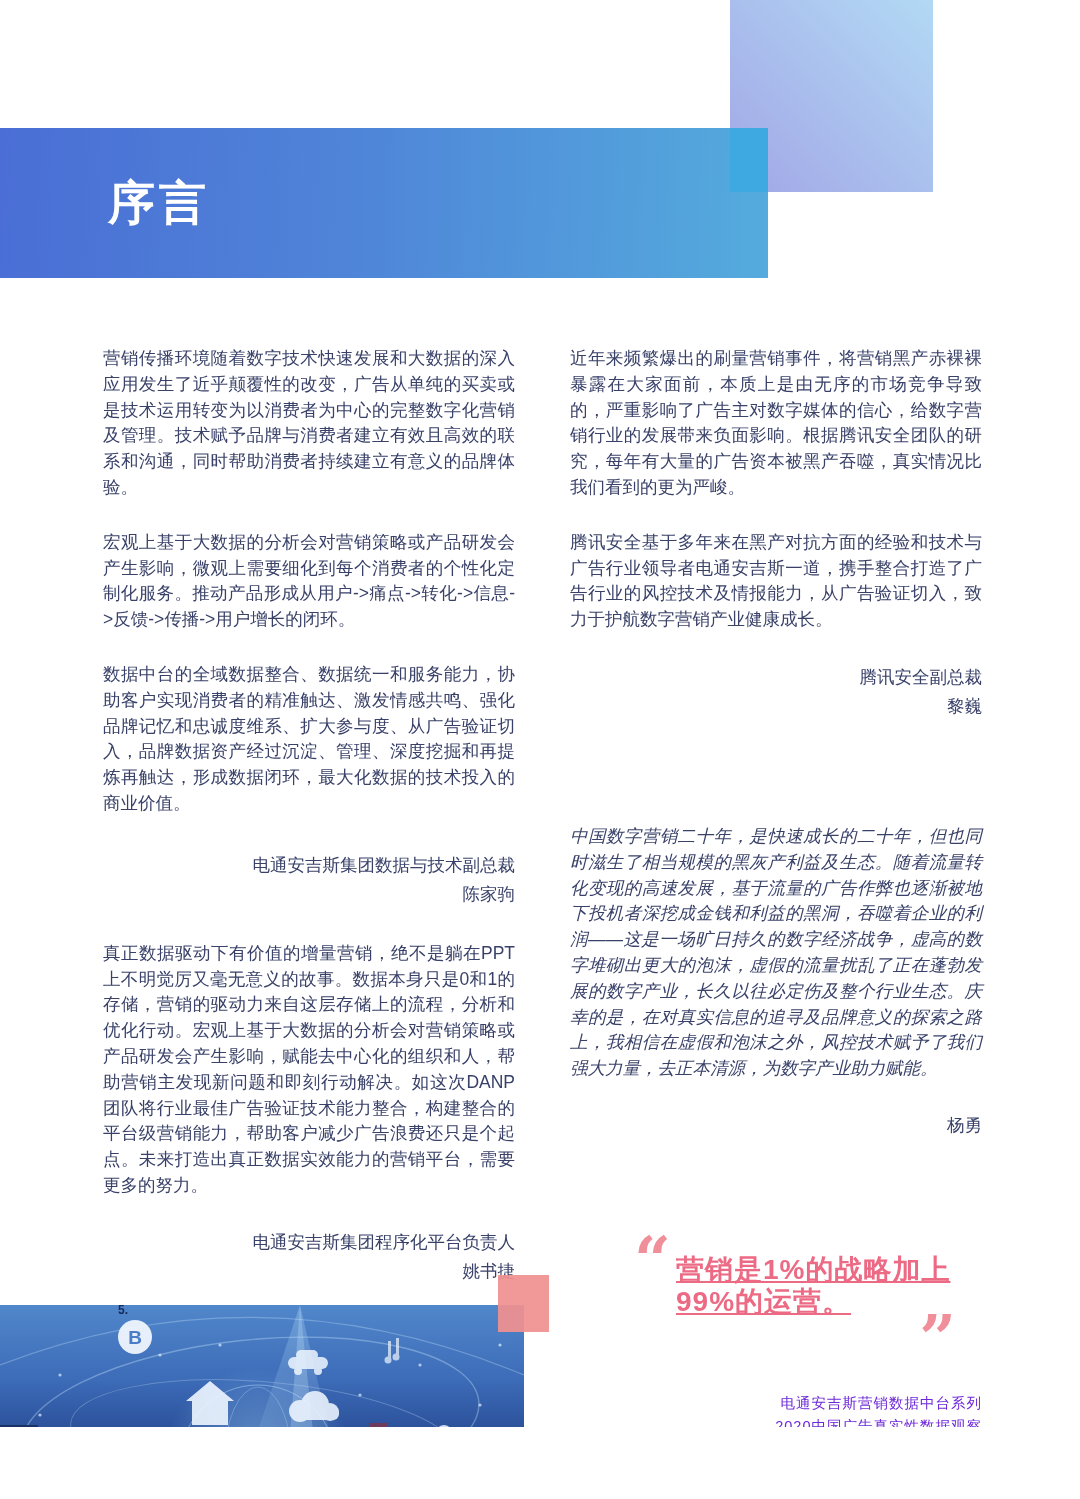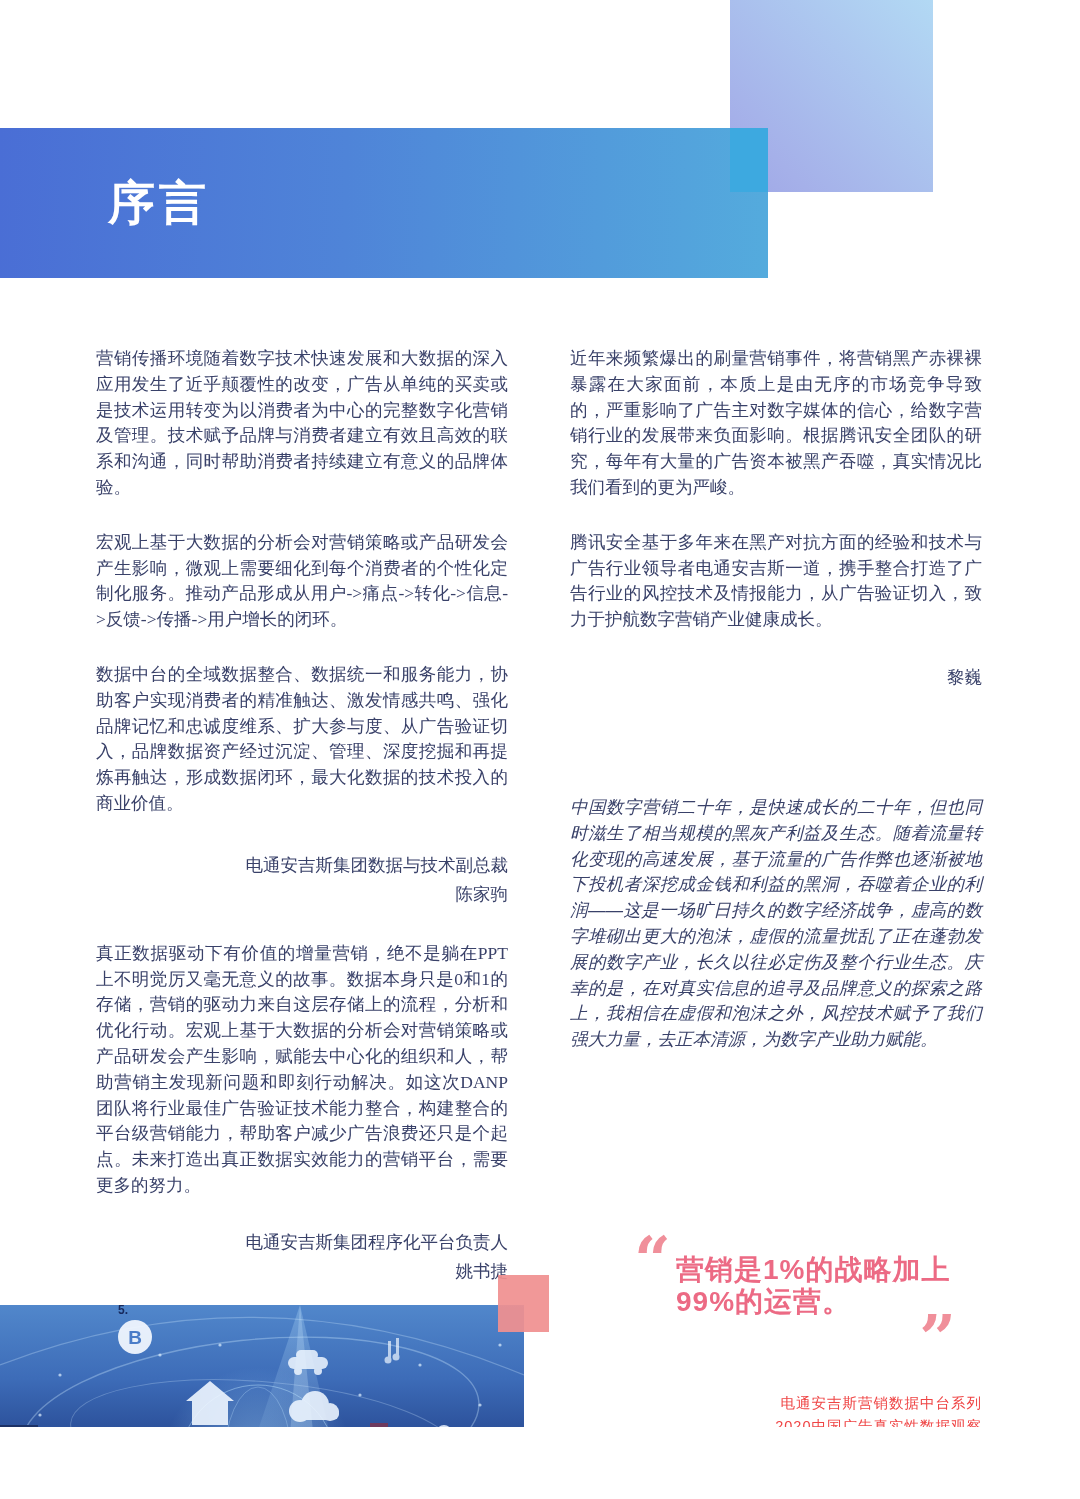--- a/index.html
+++ b/index.html
@@ -21,45 +21,45 @@
     position:absolute;left:730px;top:128px;width:38px;height:64px;
     background:#3da9e0;
   }
   .page-title{
     position:absolute;left:108px;top:50%;transform:translateY(-50%);
     margin:0;color:#ffffff;font-size:47px;font-weight:700;letter-spacing:4px;
   }
   
   .col{position:absolute;top:346px;width:412px;color:#394169;
        font-size:17.5px;line-height:25.8px;}
-  .col-left{left:96px;font-family:Liberation Serif, serif;}
+  .col-left{left:103px;}
   .col-right{left:570px;}
   .col p{margin:0 0 29px 0;text-align:justify;}
   .sig{margin-top:34px;text-align:right;line-height:29px;}
   .sig .sig-name{margin-top:0;}
   .mt-30{margin-top:30px;}
   .mt-32{margin-top:32px !important;}
   .mt-26{margin-top:26px;}
   .mt-103{margin-top:103px !important;font-style:italic;}
   
   .quote{position:absolute;left:634px;top:1230px;width:348px;height:130px;}
   .qmark{
     position:absolute;font-family:"DejaVu Serif",serif;font-weight:bold;
     font-size:64px;line-height:0.75;color:#f08f9a;
   }
   .qmark.open{left:0;top:6px;}
   .qmark.close{right:26px;top:84px;}
   .qtext{
     margin-left:42px;padding-top:24px;
-    color:#ec6a84;font-size:28px;font-weight:700;line-height:32px;letter-spacing:1px;
+    color:#ec6a84;font-size:28px;font-weight:700;line-height:32px;letter-spacing:1px;text-decoration:underline;
   }
   
   .footer{
     position:absolute;right:98px;top:1392px;text-align:right;
-    color:#ef4444;font-size:14.5px;line-height:22.5px;letter-spacing:1px;
+    color:#6d28d9;font-size:14.5px;line-height:22.5px;letter-spacing:1px;
   }
   
   .photo{
     position:absolute;left:0;top:1305px;width:524px;height:194px;overflow:hidden;
     background:linear-gradient(180deg,#5187cb 0%,#3d6cb8 38%,#274992 72%,#172f6d 100%);
   }
   .photo svg{position:absolute;left:0;top:0;}
   .photo-label{
     position:absolute;left:118px;top:1303px;color:#16295c;
     font-size:12px;font-weight:700;
@@ -92,24 +92,26 @@
     <div class="sig mt-26">
       <div>电通安吉斯集团程序化平台负责人</div>
       <div class="sig-name">姚书捷</div>
     </div>
   </div>
 
   <div class="col col-right">
     <p>近年来频繁爆出的刷量营销事件，将营销黑产赤裸裸暴露在大家面前，本质上是由无序的市场竞争导致的，严重影响了广告主对数字媒体的信心，给数字营销行业的发展带来负面影响。根据腾讯安全团队的研究，每年有大量的广告资本被黑产吞噬，真实情况比我们看到的更为严峻。</p>
     <p>腾讯安全基于多年来在黑产对抗方面的经验和技术与广告行业领导者电通安吉斯一道，携手整合打造了广告行业的风控技术及情报能力，从广告验证切入，致力于护航数字营销产业健康成长。</p>
     <div class="sig mt-30">
+      <div>腾讯安全副总裁</div>
       <div class="sig-name">黎巍</div>
     </div>
     <p class="mt-103">中国数字营销二十年，是快速成长的二十年，但也同时滋生了相当规模的黑灰产利益及生态。随着流量转化变现的高速发展，基于流量的广告作弊也逐渐被地下投机者深挖成金钱和利益的黑洞，吞噬着企业的利润——这是一场旷日持久的数字经济战争，虚高的数字堆砌出更大的泡沫，虚假的流量扰乱了正在蓬勃发展的数字产业，长久以往必定伤及整个行业生态。庆幸的是，在对真实信息的追寻及品牌意义的探索之路上，我相信在虚假和泡沫之外，风控技术赋予了我们强大力量，去正本清源，为数字产业助力赋能。</p>
     <div class="sig mt-26">
+      <div class="sig-name">杨勇</div>
     </div>
   </div>
 
   <div class="quote">
     <span class="qmark open">“</span>
     <div class="qtext">
       <div>营销是1%的战略加上</div>
       <div>99%的运营。</div>
     </div>
     <span class="qmark close">”</span>

